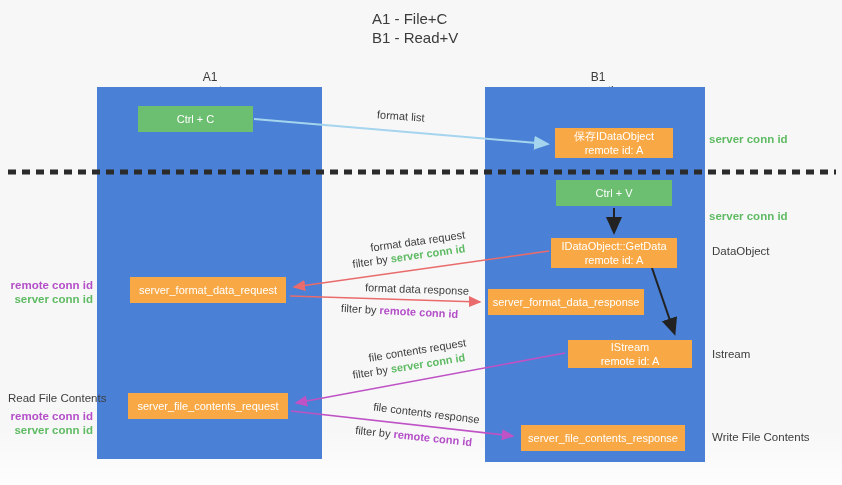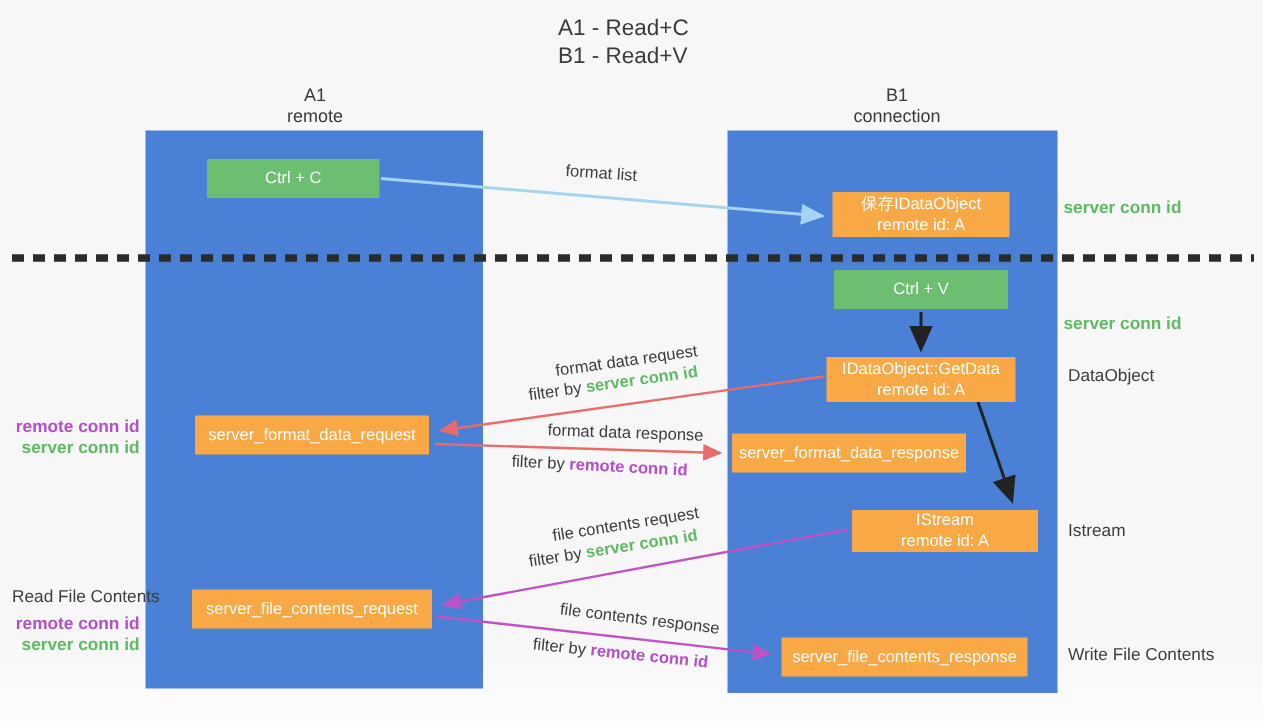--- a/index.html
+++ b/index.html
@@ -3,21 +3,21 @@
 <meta charset="utf-8">
 <style>
   html,body{margin:0;padding:0;}
   .canvas{
     position:relative;width:842px;height:485px;overflow:hidden;
     background:linear-gradient(#f7f7f8 0%, #f7f7f8 88%, #fdfdfe 100%);
     font-family:"Liberation Sans", sans-serif;
     color:#3b3b3b;
   }
   .title{position:absolute;left:372px;top:9px;font-size:15px;line-height:19px;color:#3b3b3b;}
-  .lane-header{position:absolute;text-align:center;font-size:12px;line-height:14px;color:#3b3b3b;}
+  .lane-header{position:absolute;text-align:center;font-size:12px;line-height:14px;color:#3b3b3b;margin-top:14px;}
   .lane{position:absolute;background:#4a80d5;}
   .lane.left{left:97px;top:87px;width:225px;height:372px;}
   .lane.right{left:485px;top:87px;width:220px;height:375px;}
   .node{
     position:absolute;display:flex;flex-direction:column;align-items:center;justify-content:center;
     color:#fff;text-align:center;font-size:11px;line-height:14px;white-space:nowrap;
   }
   .node.single{font-size:11px;}
   .green{background:#6cbe70;}
   .orange{background:#f8a845;}
@@ -29,21 +29,21 @@
   .side.purple-t{color:#b44fc8;font-weight:bold;}
   .side.right-align{text-align:right;}
   svg.arrows{position:absolute;left:0;top:0;pointer-events:none;}
 </style>
 </head>
 <body>
 
 <div class="canvas">
 
   <div class="title">
-    <div>A1 - Read+C</div>
+    <div>A1 - File+C</div>
     <div>B1 - Read+V</div>
   </div>
 
   <div class="lane-header" style="left:160px;top:56px;width:100px;">
     <div>A1</div>
     <div>remote</div>
   </div>
   <div class="lane-header" style="left:545px;top:56px;width:106px;">
     <div>B1</div>
     <div>connection</div>

